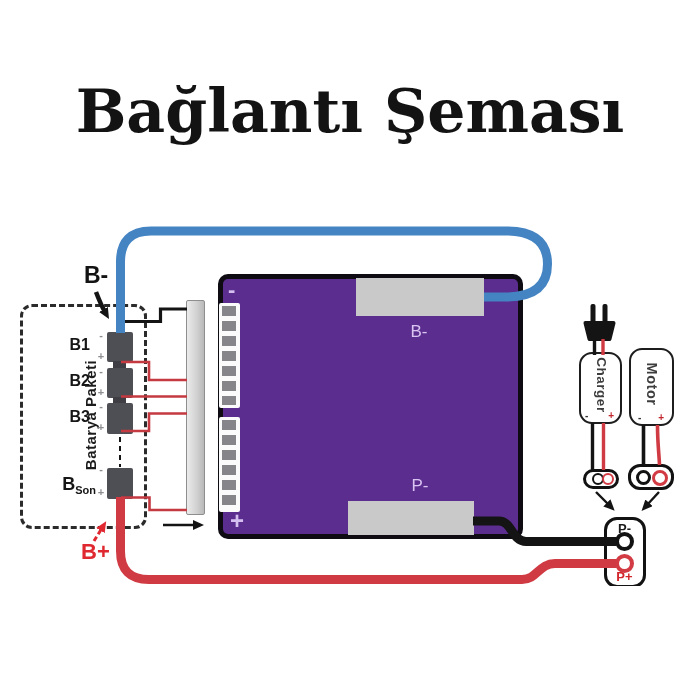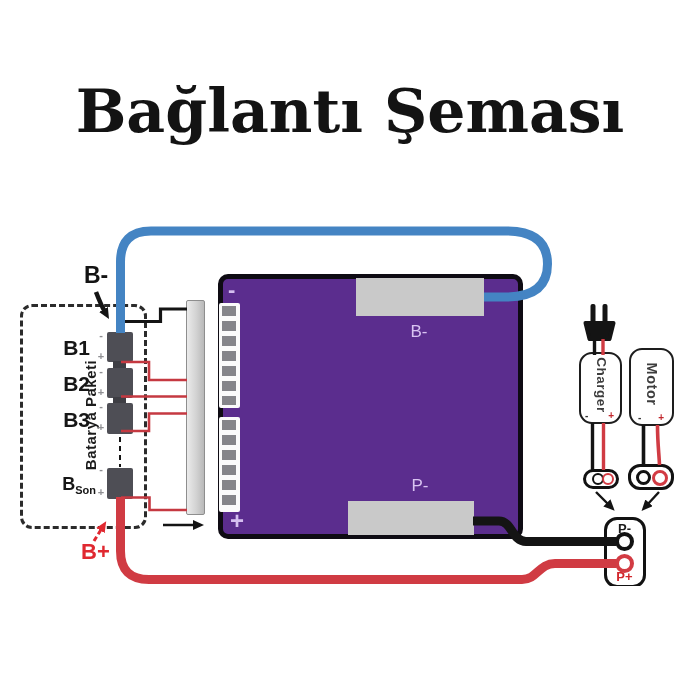--- a/index.html
+++ b/index.html
@@ -10,21 +10,21 @@
   .title{left:0;top:76px;width:700px;text-align:center;
          font-family:"DejaVu Serif","Liberation Serif",serif;
          font-weight:700;font-size:60px;color:#131313;letter-spacing:0px;}
   
   .pack-box{left:20px;top:304px;width:121px;height:219px;
             border:3px dashed #2b2b2b;border-radius:12px;}
   .pack-label{left:67px;top:108px;transform:translate(-50%,-50%) rotate(-90deg);
               white-space:nowrap;font-size:15px;font-weight:700;color:#1c1c1c;letter-spacing:.5px;}
   .cell{background:var(--battery-gray,#4e4e55);border-radius:2px;}
   .neck{background:#3e3e44;}
-  .cell-label{font-size:21px;font-weight:700;color:#161616;text-align:right;width:32px;}
+  .cell-label{font-size:16px;font-weight:700;color:#161616;text-align:right;width:32px;}
   .pol{font-size:11px;font-weight:700;color:#8e8e92;width:10px;text-align:center;line-height:10px;}
   .bminus-label{left:84px;top:262px;font-size:23px;font-weight:700;color:#131313;}
   .bplus-label{left:81px;top:539px;font-size:22px;font-weight:700;color:var(--label-red,#e02830);}
   
   .strip{left:186px;top:300px;width:17px;height:213px;border:1px solid #8e8e8e;border-radius:2px;
          background:linear-gradient(90deg,#ebebeb 0%,var(--strip-gray,#d2d2d2) 55%,#b9b9b9 100%);}
   
   .bms{left:218px;top:274px;width:305px;height:265px;box-sizing:border-box;
        background:var(--bms-purple,#5b2d8e);border:5px solid #0e0b13;border-radius:10px;}
   .pad{background:var(--pad-gray,#c9c9c9);}

